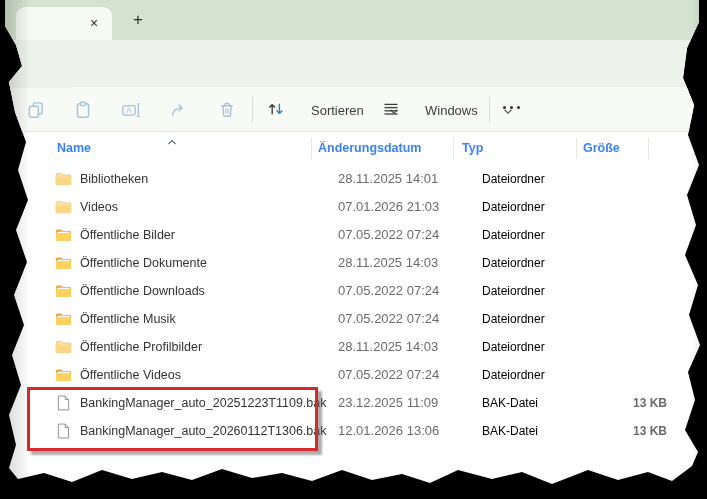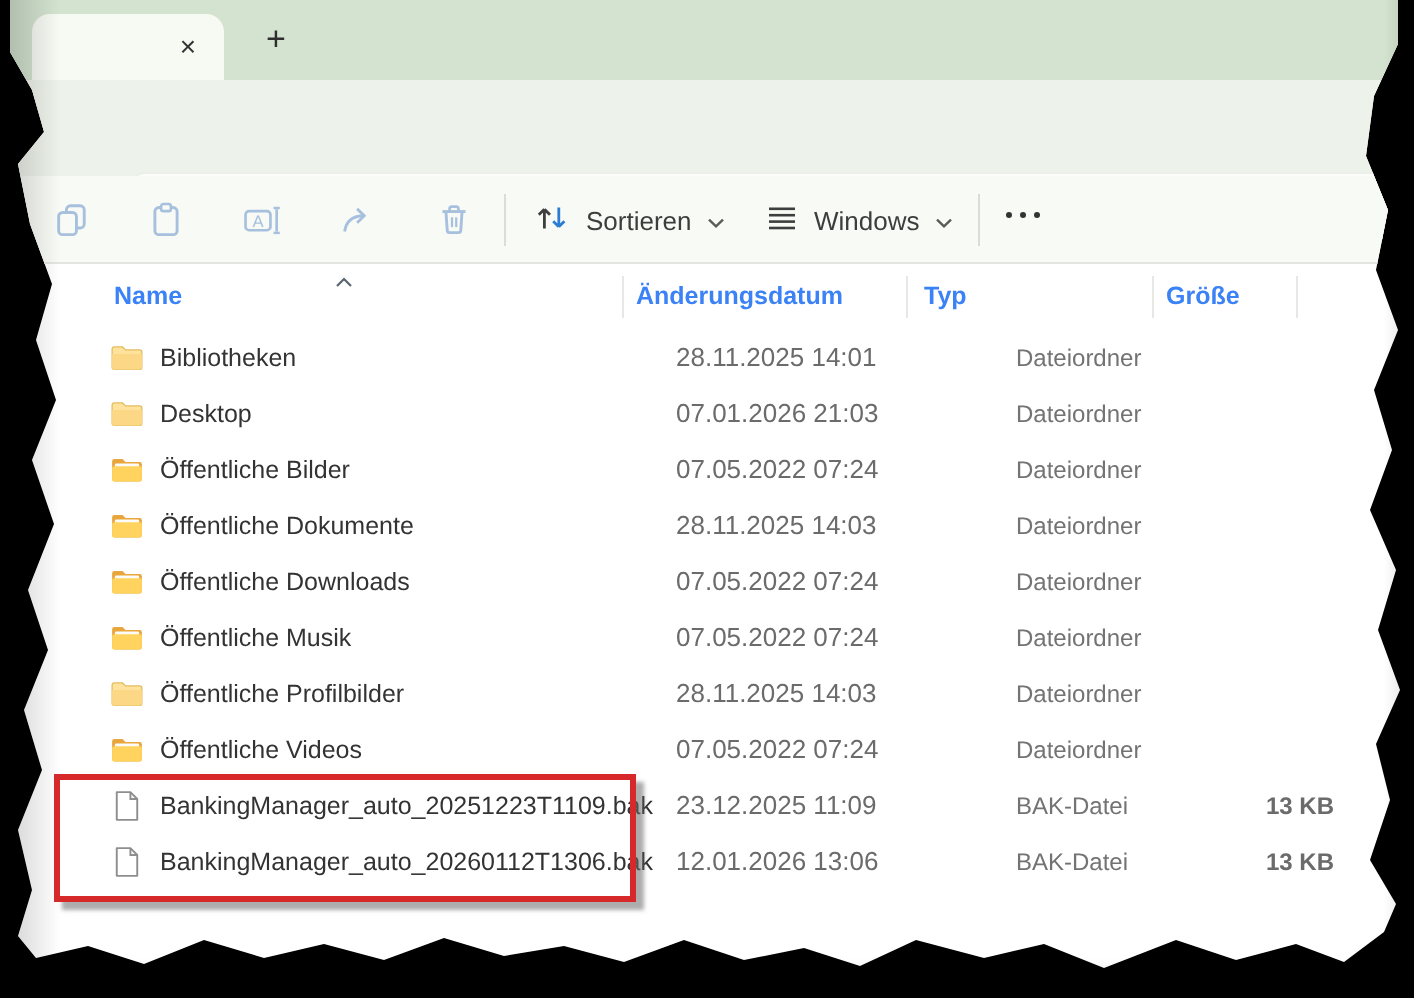--- a/index.html
+++ b/index.html
@@ -31,35 +31,35 @@
        border:1px solid #eceee8;border-radius:6px;display:flex;align-items:center;
        padding:0 10px;box-sizing:border-box;}
   .crumb{font-size:13px;color:#2d2d2d;white-space:nowrap;padding:2px 4px;}
   .crumb-sep{margin:0 8px;display:flex;align-items:center;}
   .pc-icon{margin:0 2px 0 4px;display:flex;align-items:center;}
   
   .toolbar{position:absolute;left:0;top:88px;width:100%;height:44px;background:#f8faf5;
        border-bottom:1px solid #e3e5e0;box-sizing:border-box;}
   .tbtn{position:absolute;top:12px;width:20px;height:20px;}
   .tdiv{position:absolute;top:9px;width:1px;height:26px;background:#dadcd6;}
-  .tgroup{position:absolute;top:8px;height:28px;display:flex;align-items:center;gap:7px;
+  .tgroup{position:absolute;top:8px;height:28px;display:flex;align-items:center;gap:25px;
        font-size:13px;color:#3d3d3d;}
   .moredots{position:absolute;left:503px;top:18px;display:flex;gap:4px;}
   .moredots i{width:3px;height:3px;border-radius:50%;background:#333;}
   
   .hdrtxt{position:absolute;top:133px;height:30px;line-height:30px;font-size:12.5px;color:#3b82f6;font-weight:bold;}
   .hdrsep{position:absolute;top:138px;width:1px;height:21px;background:#e6e8e3;}
   .sortasc{position:absolute;left:167px;top:131px;}
   
   .rows{position:absolute;left:0;top:165px;width:100%;}
   .row{position:relative;height:28px;margin-left:20px;}
   .c{position:absolute;top:0;line-height:28px;white-space:nowrap;}
   .c.name{left:60px;font-size:12.5px;color:#333;}
   .c.mod{left:318px;font-size:13px;color:#6b6b6b;}
-  .c.typ{left:488px;font-size:12px;color:#737373;}
+  .c.typ{left:462px;font-size:12px;color:#000000;}
   .c.siz{left:552px;width:95px;text-align:right;font-size:12px;color:#6b6b6b;font-weight:bold;}
   .ric{position:absolute;left:35px;top:7px;}
   .ricf{position:absolute;left:37px;top:6px;}
   
   .hlbox{position:absolute;left:27px;top:387px;width:291px;height:64px;box-sizing:border-box;
        border:3px solid #d8292a;box-shadow:4px 4px 2px rgba(105,105,105,.55);z-index:30;}
   
   .shadeL{position:absolute;left:0;top:0;bottom:0;width:30px;z-index:40;pointer-events:none;
        background:linear-gradient(90deg,rgba(60,60,60,.26),rgba(60,60,60,0));}
   .shadeR{position:absolute;right:0;top:0;bottom:0;width:15px;z-index:40;pointer-events:none;
@@ -247,21 +247,21 @@
         <div class="c name">Bibliotheken</div>
         <div class="c mod">28.11.2025 14:01</div>
         <div class="c typ">Dateiordner</div>
         <div class="c siz"></div>
       </div>
 
       <div class="row">
         <svg class="ric" width="17" height="14">
             <use href="#sym-folder-plain"></use>
           </svg>
-        <div class="c name">Desktop</div>
+        <div class="c name">Videos</div>
         <div class="c mod">07.01.2026 21:03</div>
         <div class="c typ">Dateiordner</div>
         <div class="c siz"></div>
       </div>
 
       <div class="row">
         <svg class="ric" width="17" height="14">
             <use href="#sym-folder-full"></use>
           </svg>
         <div class="c name">Öffentliche Bilder</div>

